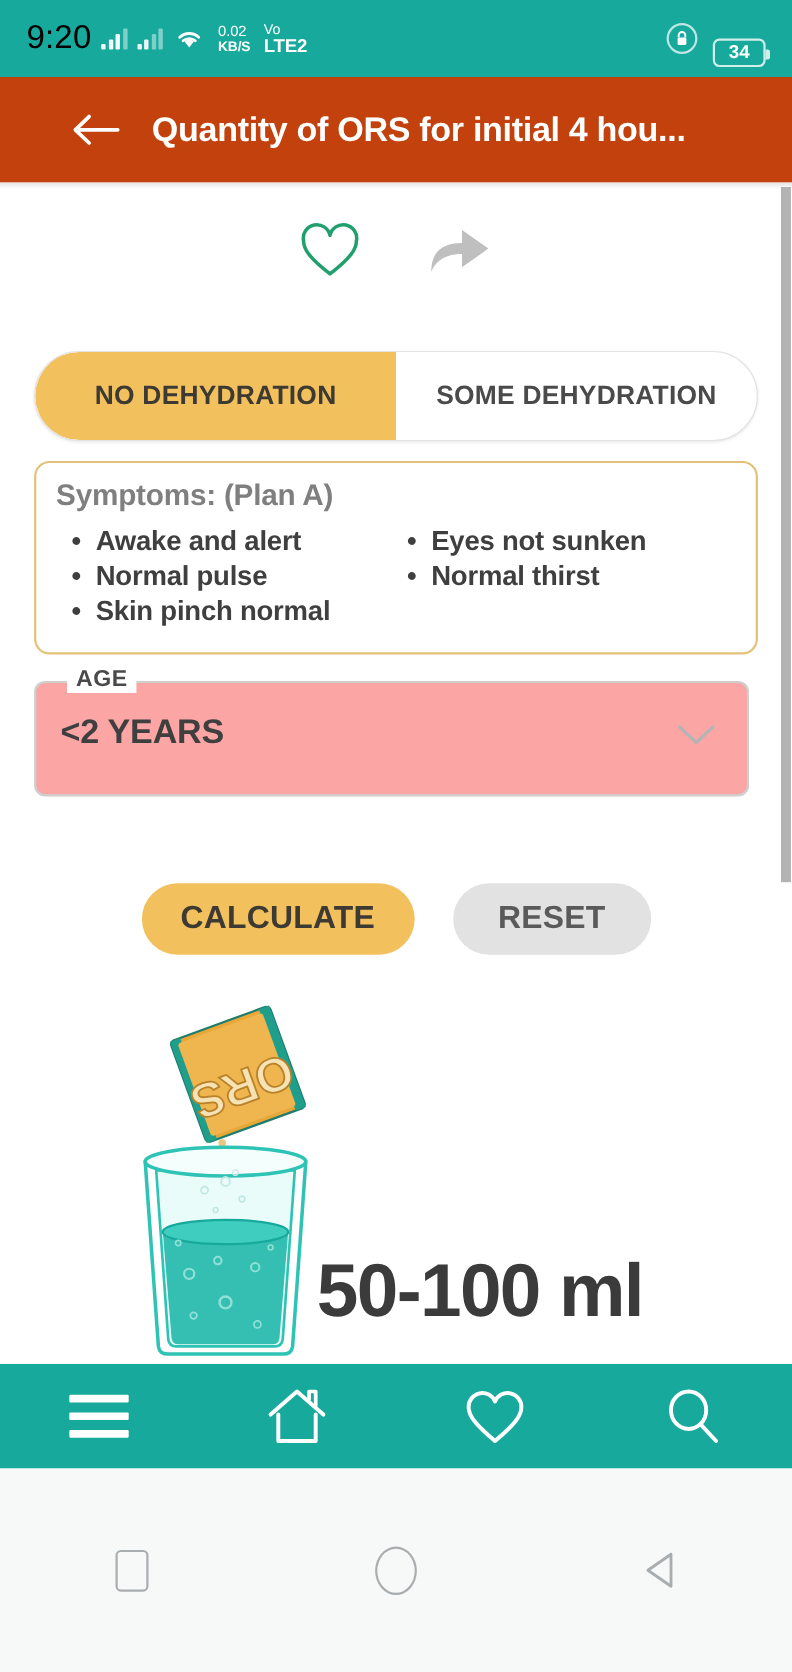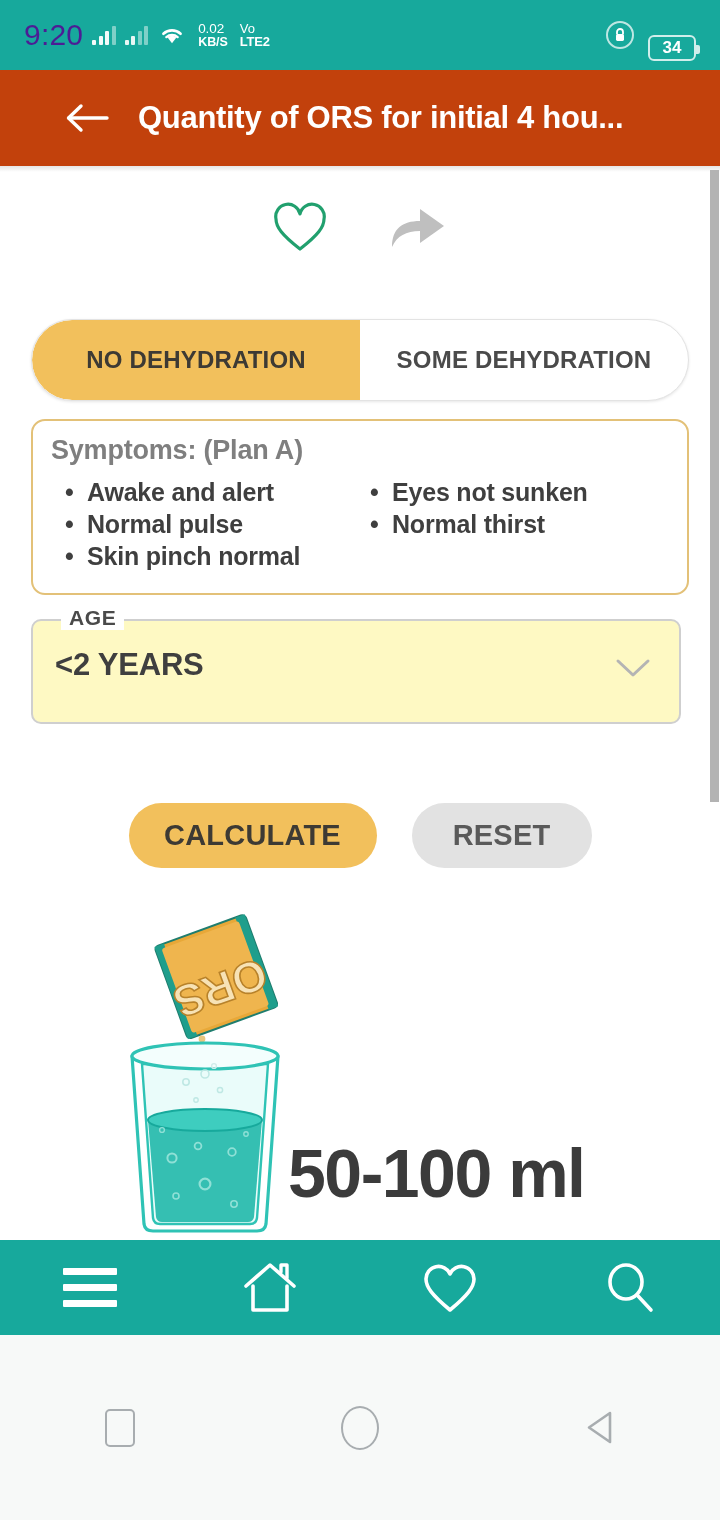--- a/index.html
+++ b/index.html
@@ -25,21 +25,21 @@
     position: absolute;
     top: 0; left: 0;
     width: 720px; height: 70px;
     background: #17a99c;
     display: flex;
     align-items: center;
     padding: 0 24px;
   }
   .sb-left { display: flex; align-items: center; gap: 9px; }
   .sb-clock {
-    color: #4c1d95;
+    color: #000000;
     font-size: 30px;
     font-weight: 400;
     letter-spacing: 0.2px;
     font-family: "Liberation Sans", sans-serif;
   }
   .signal {
     display: flex;
     align-items: flex-end;
     gap: 2.5px;
     height: 20px;
@@ -72,21 +72,21 @@
   .net-speed .n1 { display:block; font-weight: 400; font-size: 13.5px; }
   .net-speed .n2 { display:block; font-weight: 700; font-size: 12.5px; text-align: right; }
 
   .volte {
     color: #ffffff;
     line-height: 1.02;
     margin-left: 3px;
     font-size: 13px;
   }
   .volte .v1 { display:block; font-weight: 400; font-size: 13px; }
-  .volte .v2 { display:block; font-weight: 700; font-size: 13px; letter-spacing: -0.2px; }
+  .volte .v2 { display:block; font-weight: 700; font-size: 17px; letter-spacing: -0.2px; }
 
   .sb-right {
     margin-left: auto;
     display: flex;
     align-items: center;
     gap: 14px;
   }
   .lock-badge {
     width: 28px; height: 28px;
     border: 2px solid rgba(255,255,255,.72);
@@ -261,21 +261,21 @@
 
   
   .age-field {
     position: absolute;
     top: 453px;
     left: 31px;
     width: 650px;
     height: 105px;
     border: 2px solid #cfcfcf;
     border-radius: 10px;
-    background: #fef9c3;
+    background: #fca5a5;
     cursor: pointer;
   }
   .age-legend {
     position: absolute;
     top: -15px;
     left: 28px;
     background: #ffffff;
     padding: 0 8px;
     font-size: 21px;
     font-weight: 700;

